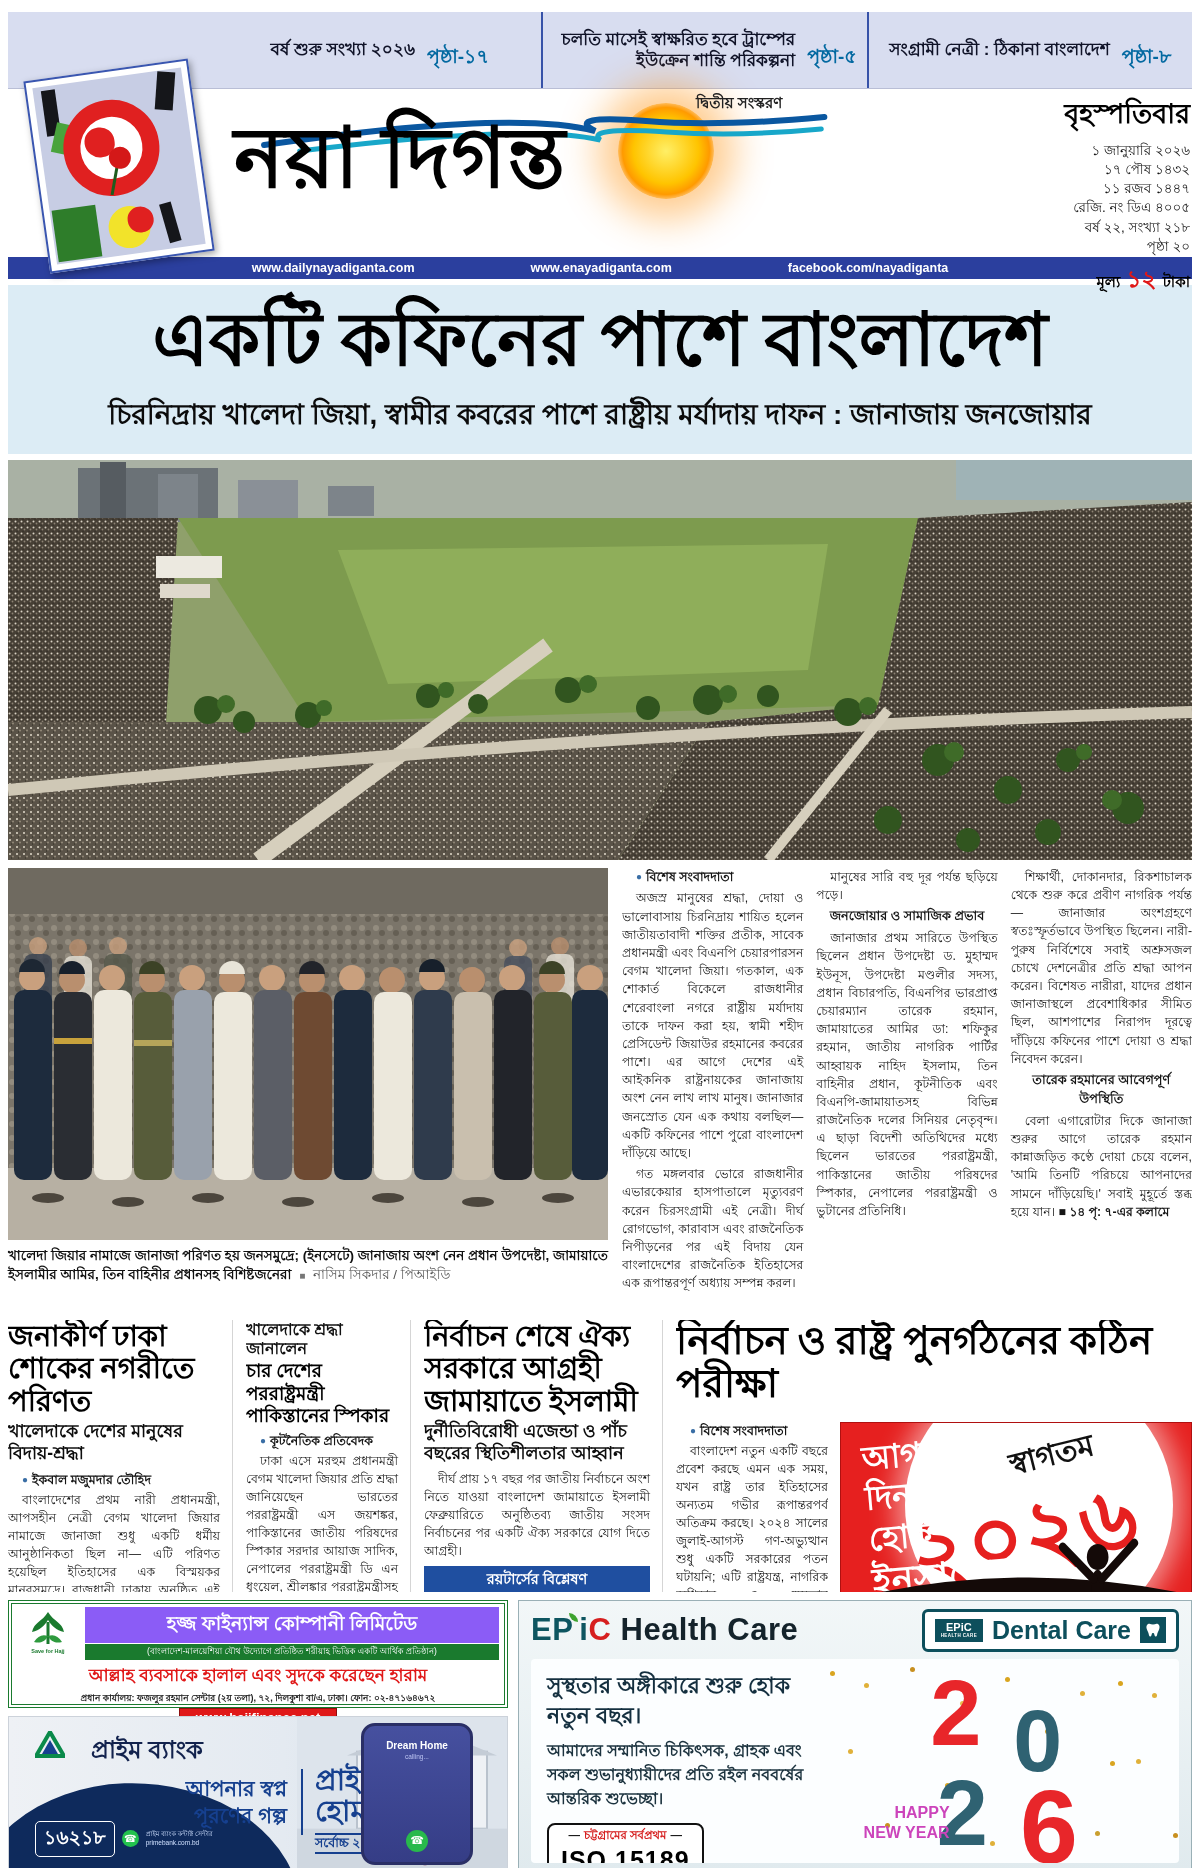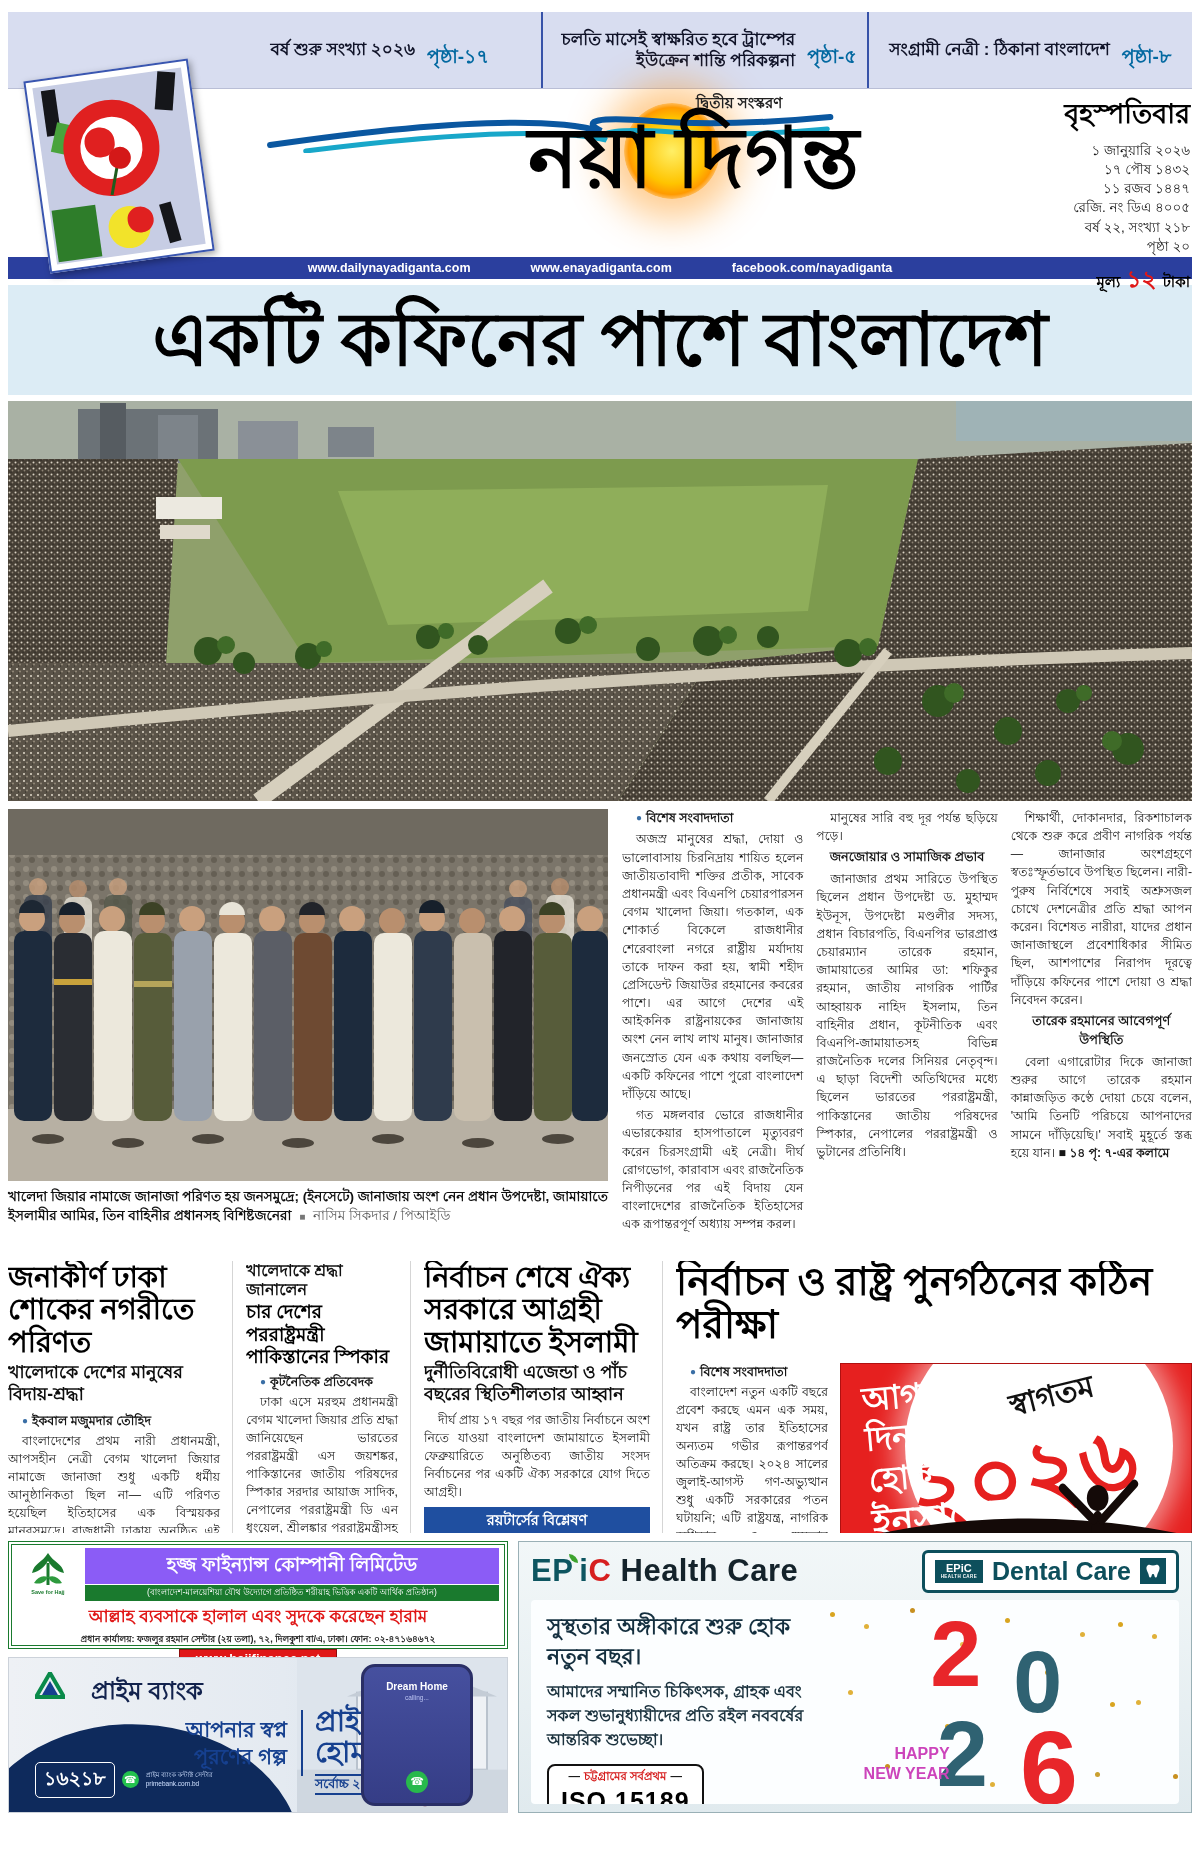--- a/index.html
+++ b/index.html
@@ -22,33 +22,33 @@
   .aw-bar2{position:absolute;right:10px;top:2px;width:18px;height:38px;background:#15161a;transform:rotate(12deg);}
   .aw-bar3{position:absolute;right:26px;bottom:6px;width:12px;height:40px;background:#15161a;transform:rotate(-8deg);}
   .aw-green1{position:absolute;left:2px;bottom:2px;width:44px;height:52px;background:#2e7d2a;}
   .aw-green2{position:absolute;left:14px;top:40px;width:22px;height:30px;background:#49a33c;transform:rotate(20deg);}
   .aw-yellow{position:absolute;left:56px;bottom:6px;width:42px;height:42px;border-radius:50%;background:#f2e32a;}
   .aw-ring{position:absolute;left:22px;top:22px;width:62px;height:62px;border-radius:50%;border:17px solid #e02020;background:#fff;}
   .aw-flower1{position:absolute;left:44px;top:48px;width:30px;height:30px;border-radius:50% 50% 46% 54%;background:#e02020;}
   .aw-flower2{position:absolute;left:66px;top:70px;width:22px;height:22px;border-radius:50%;background:#d41818;}
   .aw-flower3{position:absolute;left:76px;bottom:20px;width:26px;height:26px;border-radius:48% 52% 50% 50%;background:#e02020;}
   .aw-stem{position:absolute;left:70px;top:70px;width:3px;height:48px;background:#1d5c1d;transform:rotate(18deg);}
-  .logo-wrap{position:absolute;left:232px;top:26px;width:620px;height:130px;text-align:right;}
+  .logo-wrap{position:absolute;left:226px;top:26px;width:620px;height:130px;text-align:left;}
   .logo-sun{position:absolute;left:62%;top:-12px;width:96px;height:96px;border-radius:50%;background:radial-gradient(circle,#ffef66 0%,#ffc400 48%,#ff9a00 64%,rgba(255,130,0,.25) 78%,rgba(255,130,0,0) 82%);box-shadow:0 0 38px 20px rgba(255,140,0,.45);z-index:1;}
   .logo-swoosh{position:absolute;left:4%;top:-8px;width:92%;height:46px;z-index:2;}
   .logo-text{position:relative;z-index:3;font-size:84px;font-weight:bold;line-height:1.05;color:#000;letter-spacing:1px;white-space:nowrap;font-family:"Liberation Serif","DejaVu Serif",serif;}
   .edition{position:absolute;left:688px;top:2px;font-size:15px;font-weight:bold;color:#222;z-index:4;}
   .dateblock{position:absolute;right:2px;top:4px;width:195px;text-align:right;}
   .weekday{font-size:27px;font-weight:bold;margin-bottom:3px;color:#000;}
   .dline{font-size:13.5px;line-height:1.42;color:#161616;}
   .priceline{margin-top:5px;font-size:15px;font-weight:bold;color:#000;}
   .price-num{color:#e01818;font-size:23px;padding:0 2px;}
 
   
-  .url-bar{height:22px;margin:0 8px;background:#2b3f9e;display:flex;align-items:center;justify-content:center;column-gap:60px;}
+  .url-bar{height:22px;margin:0 8px;background:#2b3f9e;display:flex;align-items:center;justify-content:center;column-gap:116px;}
   .url-bar span{color:#fff;font-size:12.5px;font-weight:bold;}
 
   
   .lead-block{margin:6px 8px 0;background:#dcecf5;text-align:center;padding:16px 8px 14px;}
   .lead-h1{margin:0;font-size:74px;line-height:1.08;font-weight:bold;color:#000;font-family:"Liberation Serif","DejaVu Serif",serif;}
   .lead-sub{margin-top:12px;font-size:28px;font-weight:bold;color:#0b0b0b;}
 
   
   .main-photo{margin:6px 8px 0;height:400px;position:relative;overflow:hidden;}
   .main-photo svg{display:block;width:100%;height:100%;}
@@ -233,20 +233,21 @@
   </div>
 
   <div class="url-bar">
     <span>www.dailynayadiganta.com</span>
     <span>www.enayadiganta.com</span>
     <span>facebook.com/nayadiganta</span>
   </div>
 
   <div class="lead-block">
     <h1 class="lead-h1">একটি কফিনের পাশে বাংলাদেশ</h1>
+    <div class="lead-sub">চিরনিদ্রায় খালেদা জিয়া, স্বামীর কবরের পাশে রাষ্ট্রীয় মর্যাদায় দাফন : জানাজায় জনজোয়ার</div>
   </div>
 
   <div class="main-photo">
     <svg viewBox="0 0 1184 400" preserveAspectRatio="none">
       <defs>
         <pattern id="pcrowd" width="6" height="6" patternUnits="userSpaceOnUse">
           <rect width="6" height="6" fill="#463f35"></rect>
           <circle cx="1.5" cy="1.5" r="1" fill="#d9d2c4"></circle>
           <circle cx="4.5" cy="3.5" r="0.9" fill="#8c8273"></circle>
           <circle cx="3" cy="5.2" r="0.7" fill="#2e2a23"></circle>

